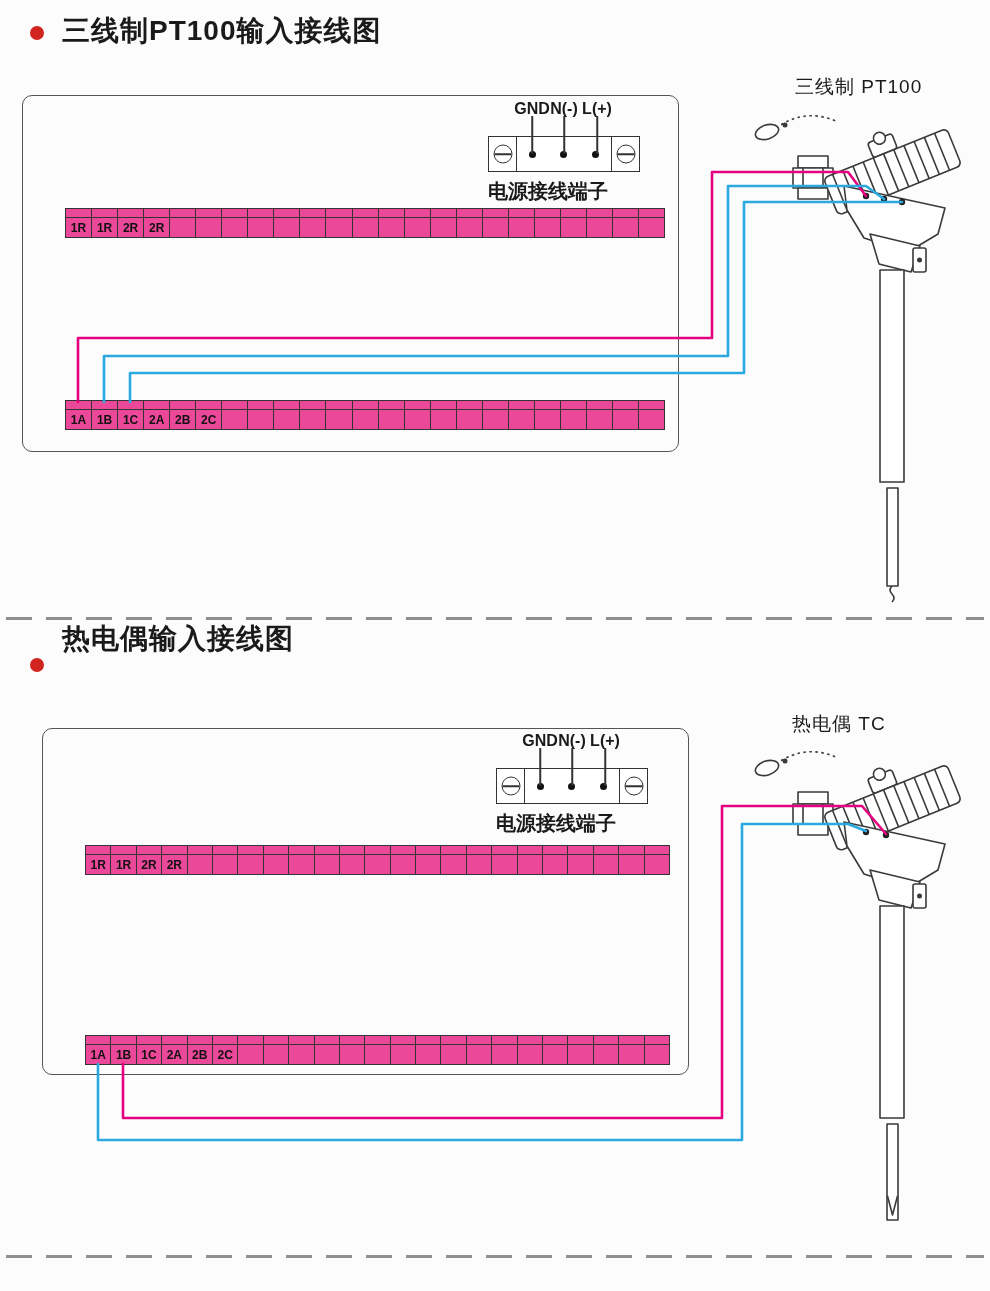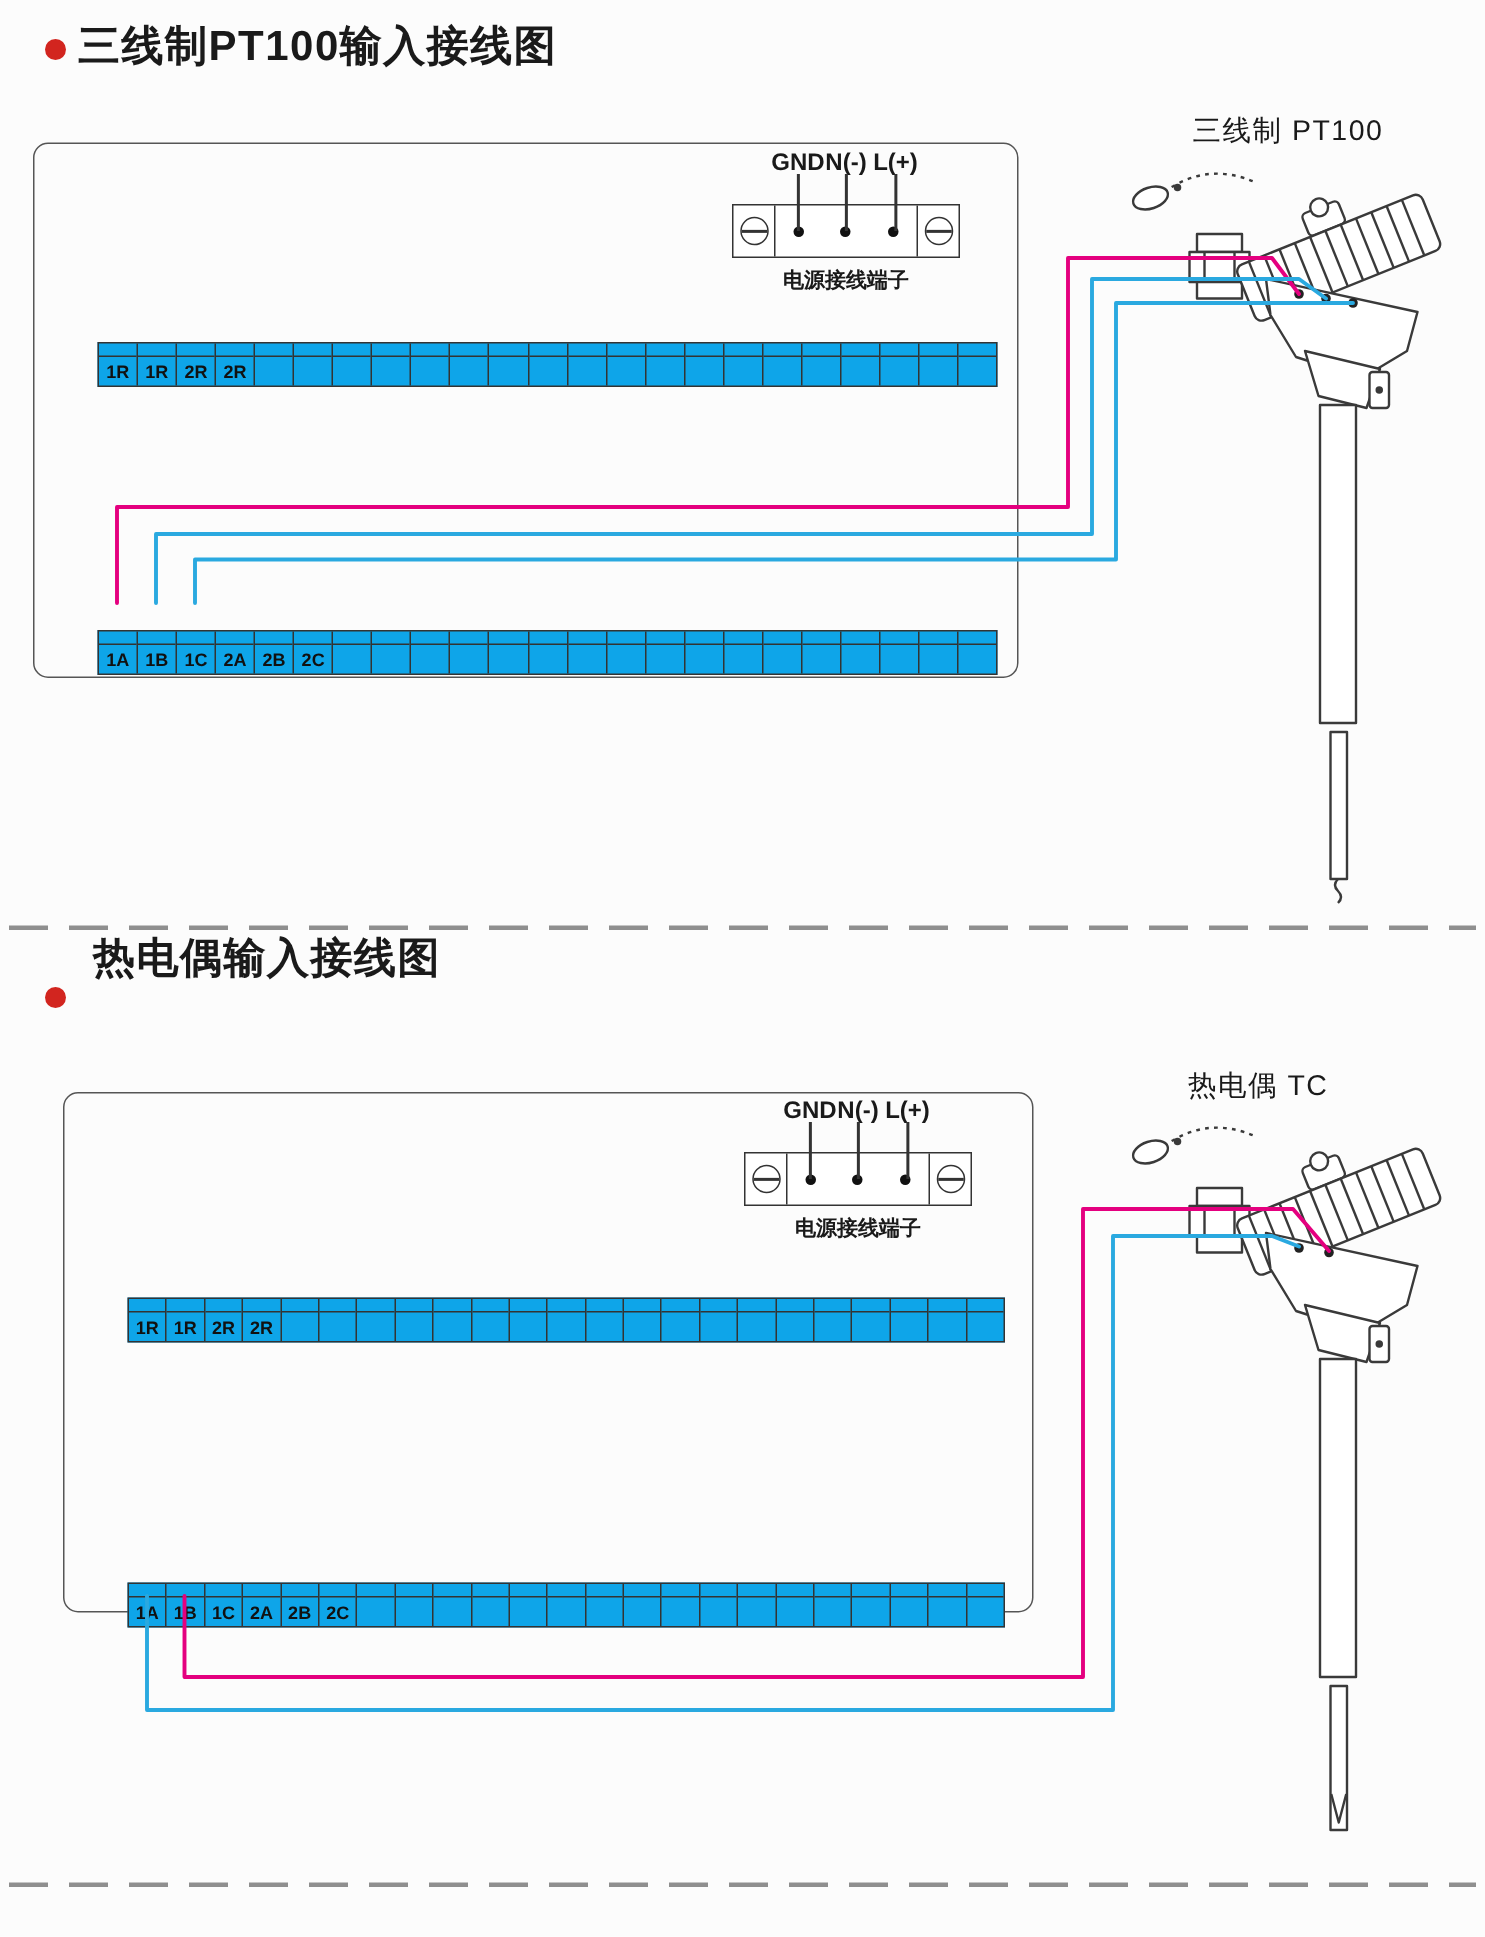--- a/index.html
+++ b/index.html
@@ -5,52 +5,52 @@
   html,body{margin:0;padding:0;}
   .page{
     position:relative;width:990px;height:1291px;background:#fcfcfc;overflow:hidden;
     font-family:"Liberation Sans","DejaVu Sans",sans-serif;color:#1a1a1a;
   }
   .bullet{position:absolute;width:14px;height:14px;border-radius:50%;}
   .title{position:absolute;margin:0;font-size:28px;font-weight:bold;letter-spacing:1px;}
   .sensor-label{position:absolute;font-size:19px;font-weight:normal;letter-spacing:1px;}
   .box{position:absolute;border:1.6px solid #555;border-radius:10px;background:transparent;z-index:1;}
   
-  .strip{position:absolute;display:flex;height:30px;border:1.5px solid #333;background:#0ea5e9;box-sizing:border-box;z-index:2;margin-top:20px;}
+  .strip{position:absolute;display:flex;height:30px;border:1.5px solid #333;background:#ec4899;box-sizing:border-box;z-index:2;}
   .cell{flex:1;display:flex;flex-direction:column;border-right:1.3px solid #333;box-sizing:border-box;min-width:0;}
   .cell:last-child{border-right:none;}
   .cell-band{height:8px;border-bottom:1.3px solid #333;}
   .cell-text{flex:1;display:flex;align-items:center;justify-content:center;font-size:12px;font-weight:bold;color:#111;overflow:hidden;}
   
   .power{position:absolute;width:152px;z-index:2;}
   .plabel{position:absolute;top:0;transform:translateX(-50%);font-size:16px;font-weight:bold;white-space:nowrap;}
   .lead{position:absolute;top:16px;height:38px;width:1.5px;background:#333;transform:translateX(-50%);z-index:3;}
   .pblock{position:absolute;top:36px;left:0;width:152px;height:36px;border:1.6px solid #333;display:flex;box-sizing:border-box;background:#fff;}
   .screw{width:27px;flex:none;position:relative;border-right:1.4px solid #333;}
   .screw-r{border-right:none;border-left:1.4px solid #333;}
   .screw::before{content:'';position:absolute;left:50%;top:50%;width:17px;height:17px;border:1.5px solid #333;border-radius:50%;transform:translate(-50%,-50%);}
   .screw::after{content:'';position:absolute;left:50%;top:50%;width:17px;height:1.5px;background:#333;transform:translate(-50%,-50%);}
   .pmid{flex:1;display:flex;align-items:center;justify-content:space-around;}
   .pdot{width:7px;height:7px;border-radius:50%;background:#111;}
-  .pcaption{position:absolute;top:78px;left:0;width:152px;text-align:center;font-size:14px;font-weight:bold;white-space:nowrap;}
+  .pcaption{position:absolute;top:78px;left:0;width:152px;text-align:left;font-size:20px;font-weight:bold;white-space:nowrap;}
   
   .sensor{position:absolute;z-index:6;}
   .wires{position:absolute;left:0;top:0;z-index:7;pointer-events:none;}
   .wires polyline{fill:none;stroke-width:2.6;stroke-linejoin:round;stroke-linecap:round;}
   .dash{position:absolute;left:6px;width:978px;height:3px;z-index:8;
     background:repeating-linear-gradient(to right,#8f8f8f 0 26px,transparent 26px 40px);}
 </style>
 </head>
 <body>
 
 <div class="page">
 
   <section>
     <span class="bullet" style="left: 30px; top: 26px; background: rgb(210, 37, 31);"></span>
-    <h2 class="title" style="left:52px;top:12px">三线制PT100输入接线图</h2>
+    <h2 class="title" style="left:62px;top:12px">三线制PT100输入接线图</h2>
     <div class="sensor-label" style="left:795px;top:74px">三线制  PT100</div>
 
     <div class="box" style="left:22px;top:95px;width:655px;height:355px"></div>
 
     <div class="power" style="left:488px;top:100px">
       <span class="plabel" style="left:44px">GND</span>
       <span class="plabel" style="left:76px">N(-)</span>
       <span class="plabel" style="left:109px">L(+)</span>
       <div class="pblock">
         <div class="screw"></div>

